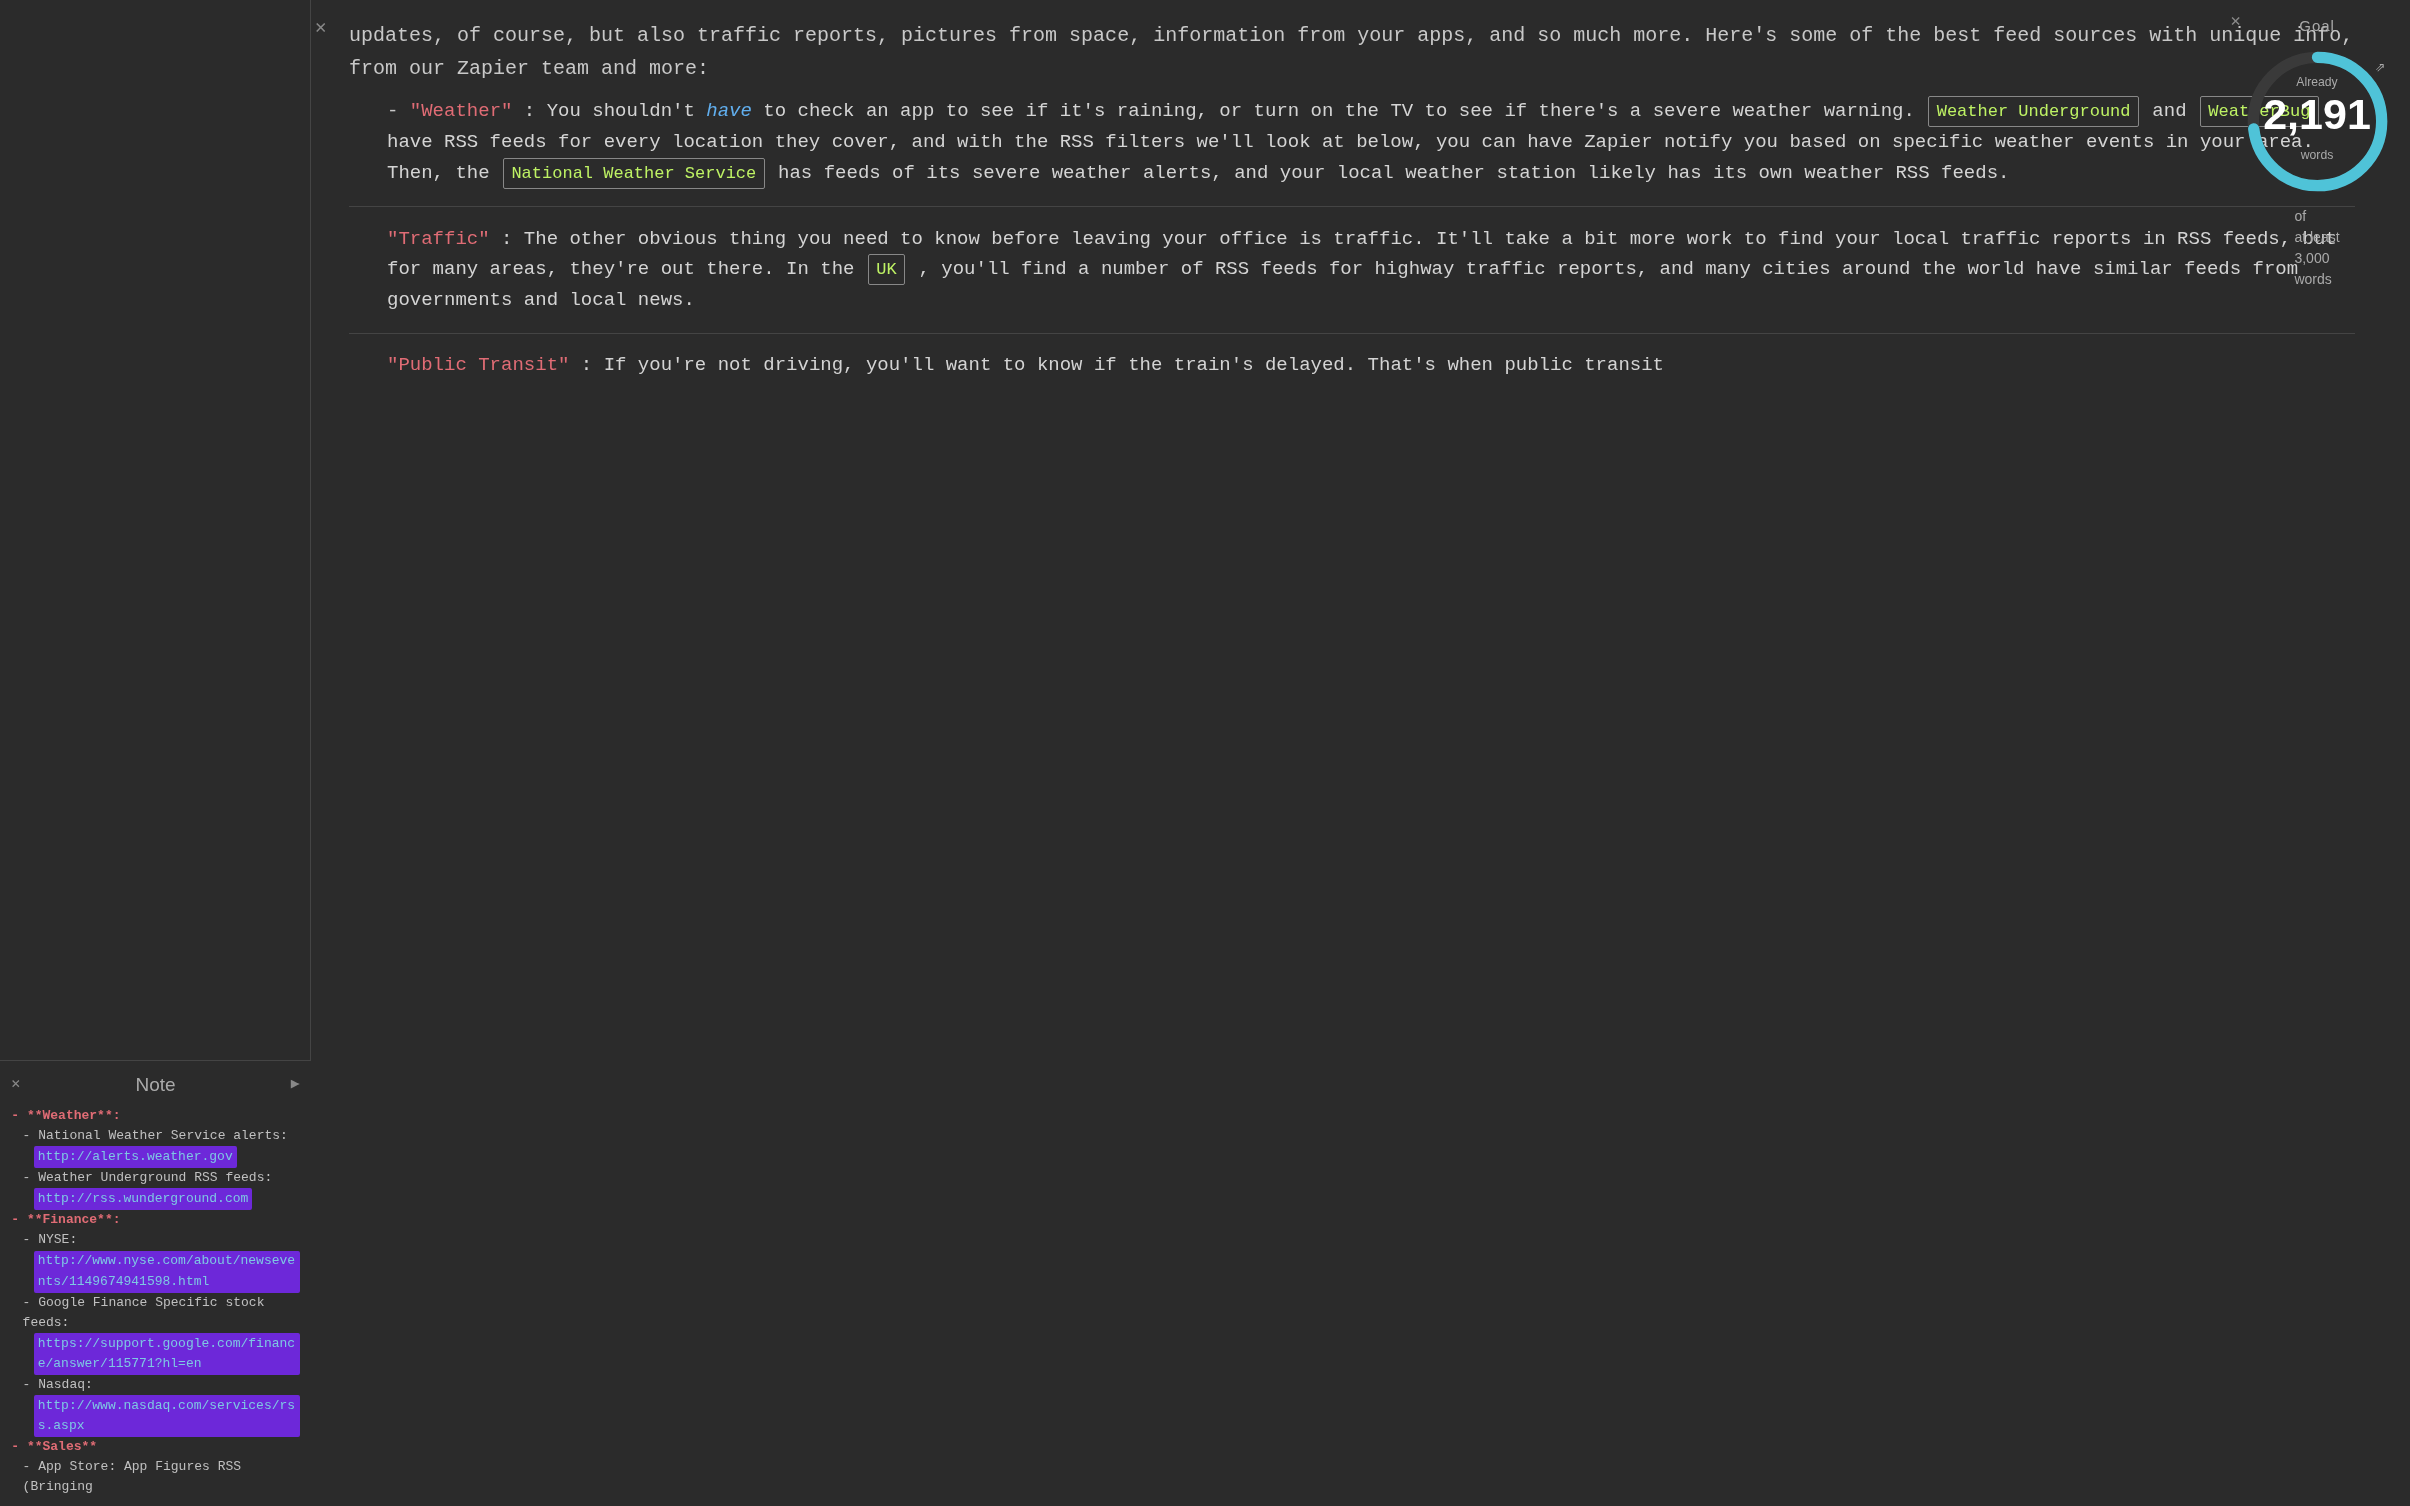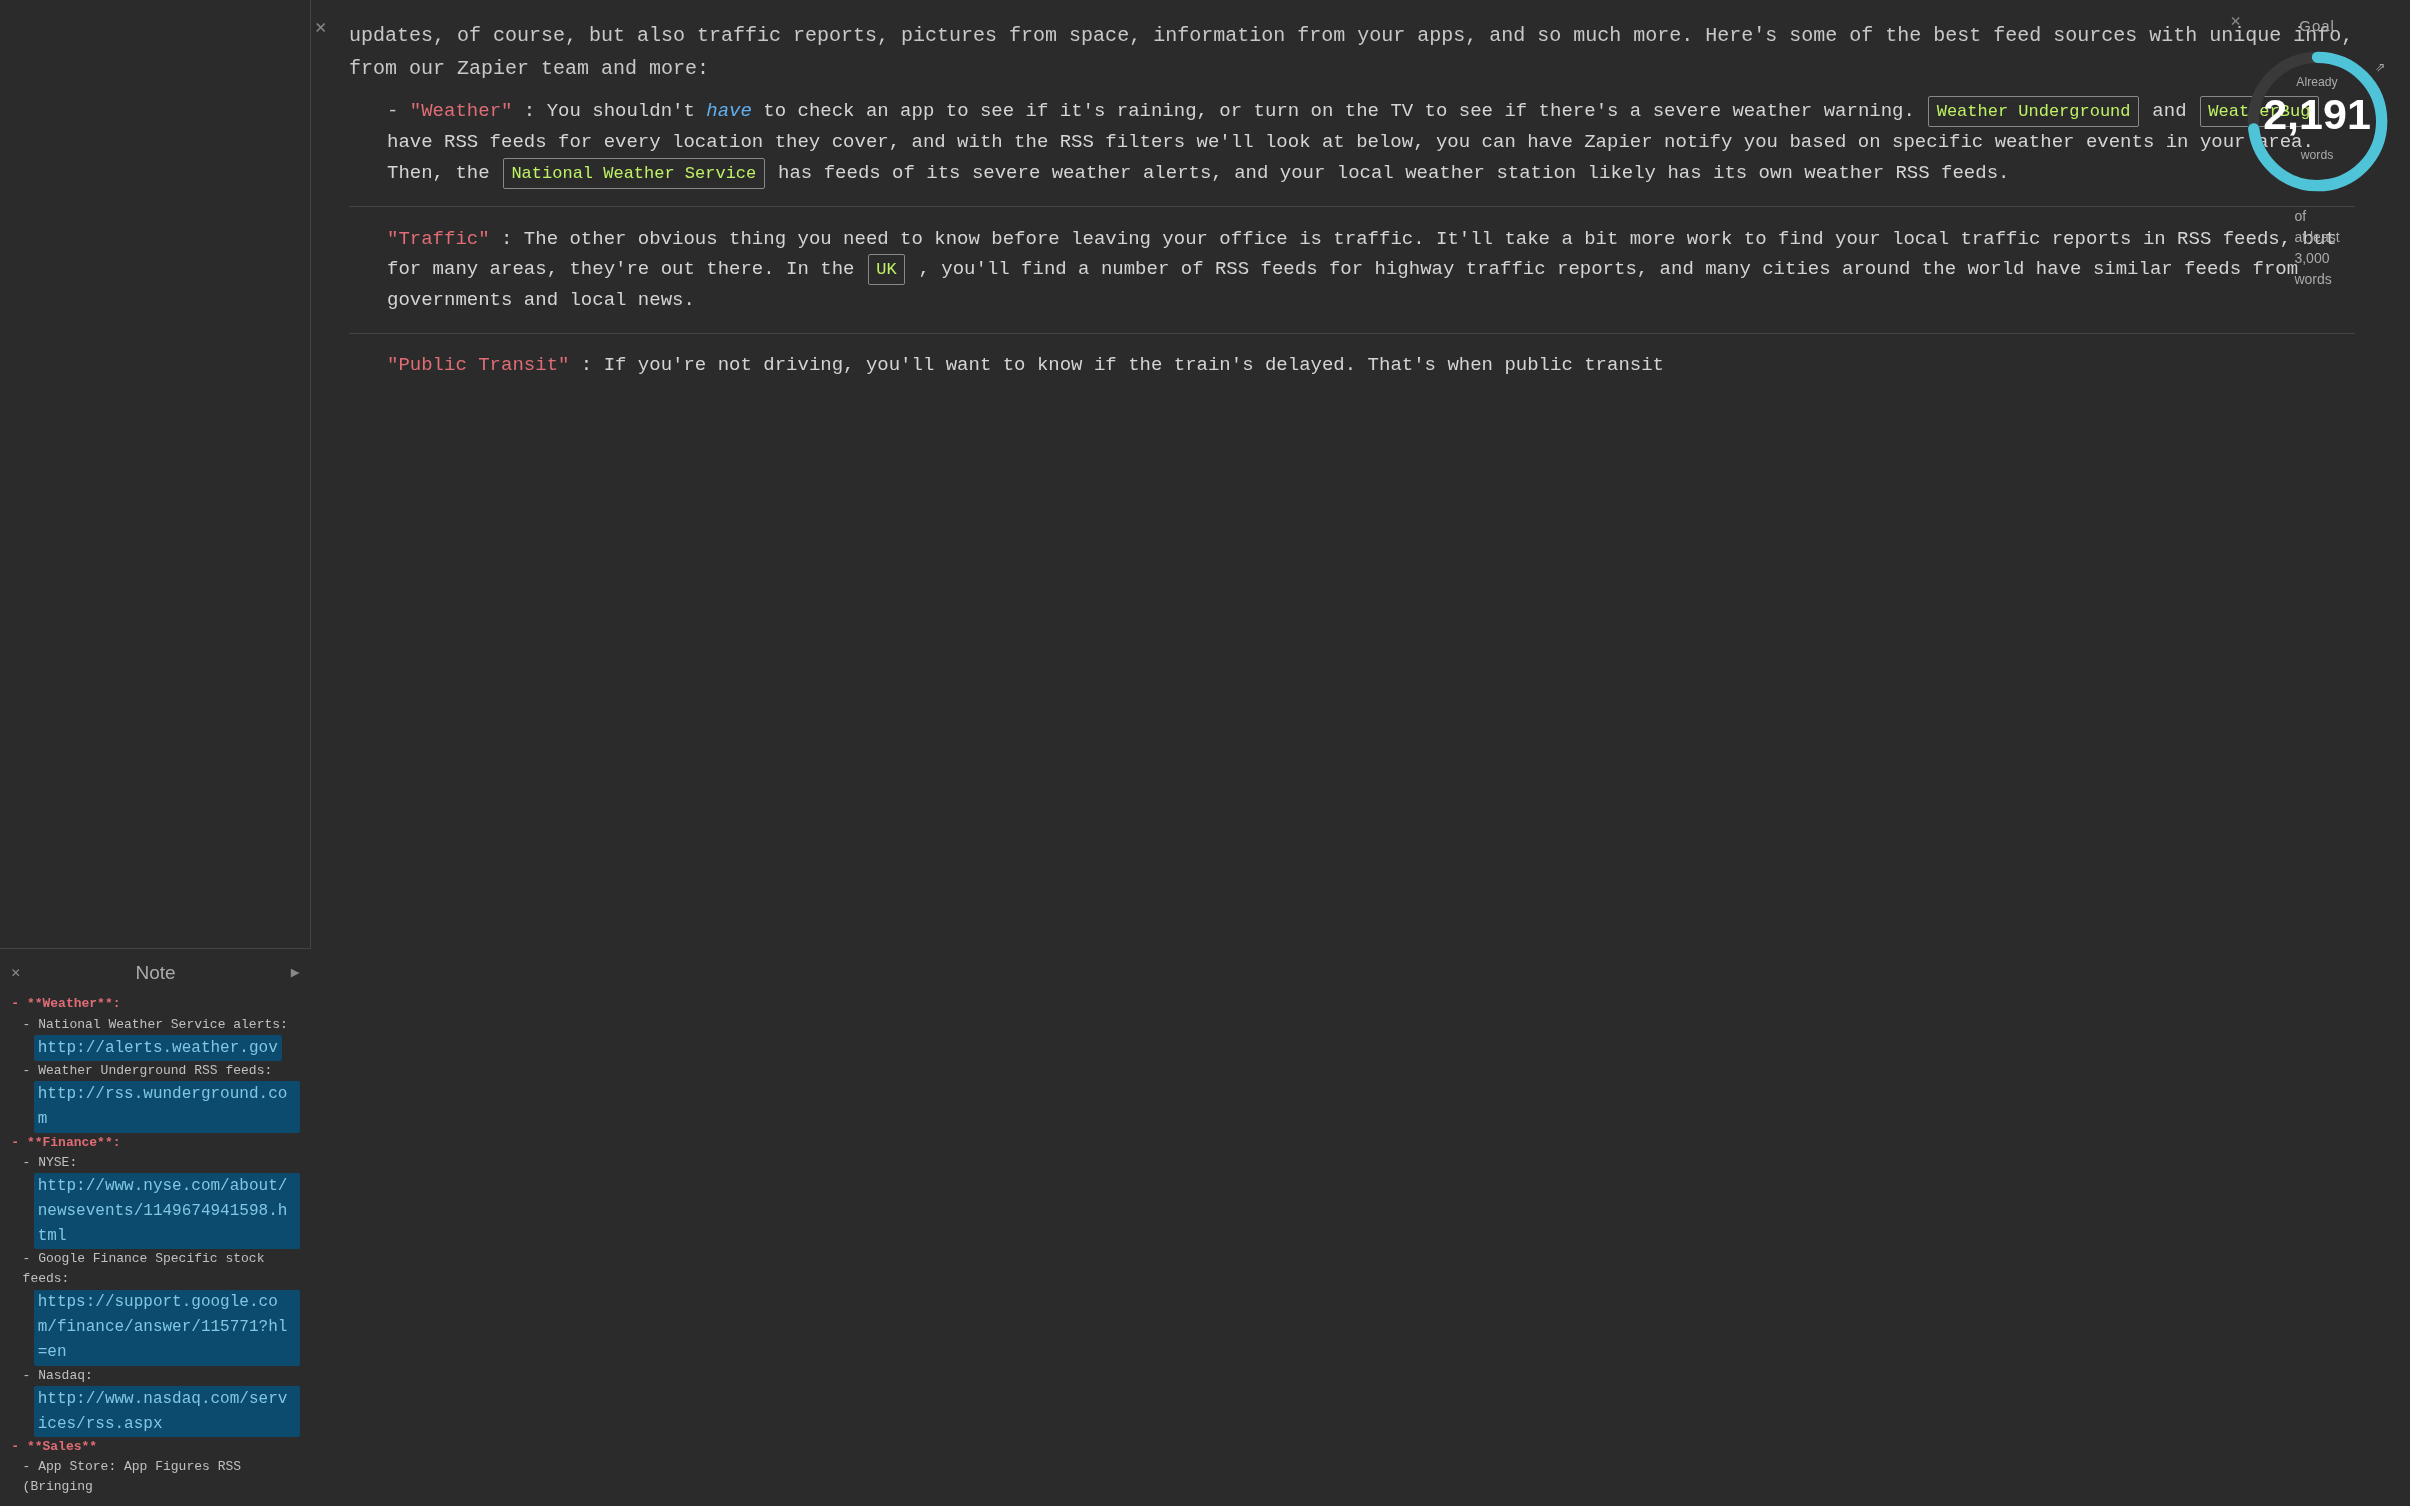--- a/index.html
+++ b/index.html
@@ -224,25 +224,25 @@
     }
 
     .note-list .bold-pink {
       color: #e06c75;
       font-weight: bold;
       text-align: center;
     }
 
     .note-list .note-link {
       display: inline-block;
-      background: #0c4a6e;
+      background: #6d28d9;
       color: #7ec8e3;
       padding: 0.9px 3.8px;
       border-radius: 1.9px;
-      font-size: 16px;
+      font-size: 13px;
       word-break: break-all;
     }
 
     .note-list .indent1 { padding-left: 11.3px; }
     .note-list .indent2 { padding-left: 22.6px; }
 
     
     .left-sidebar {
       position: absolute;
       top: 0;

